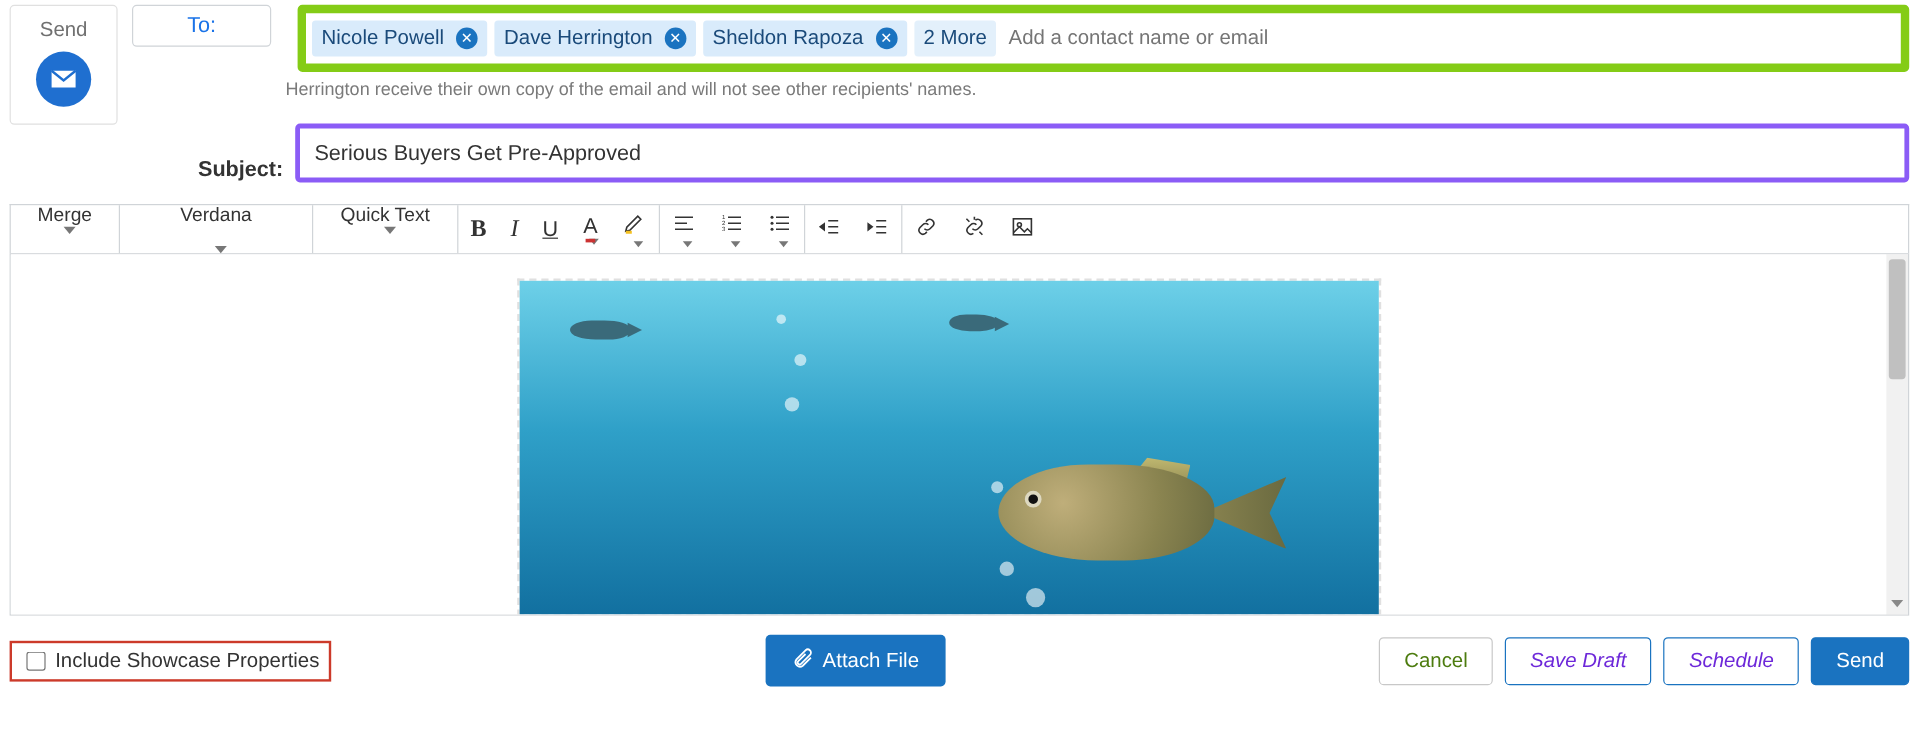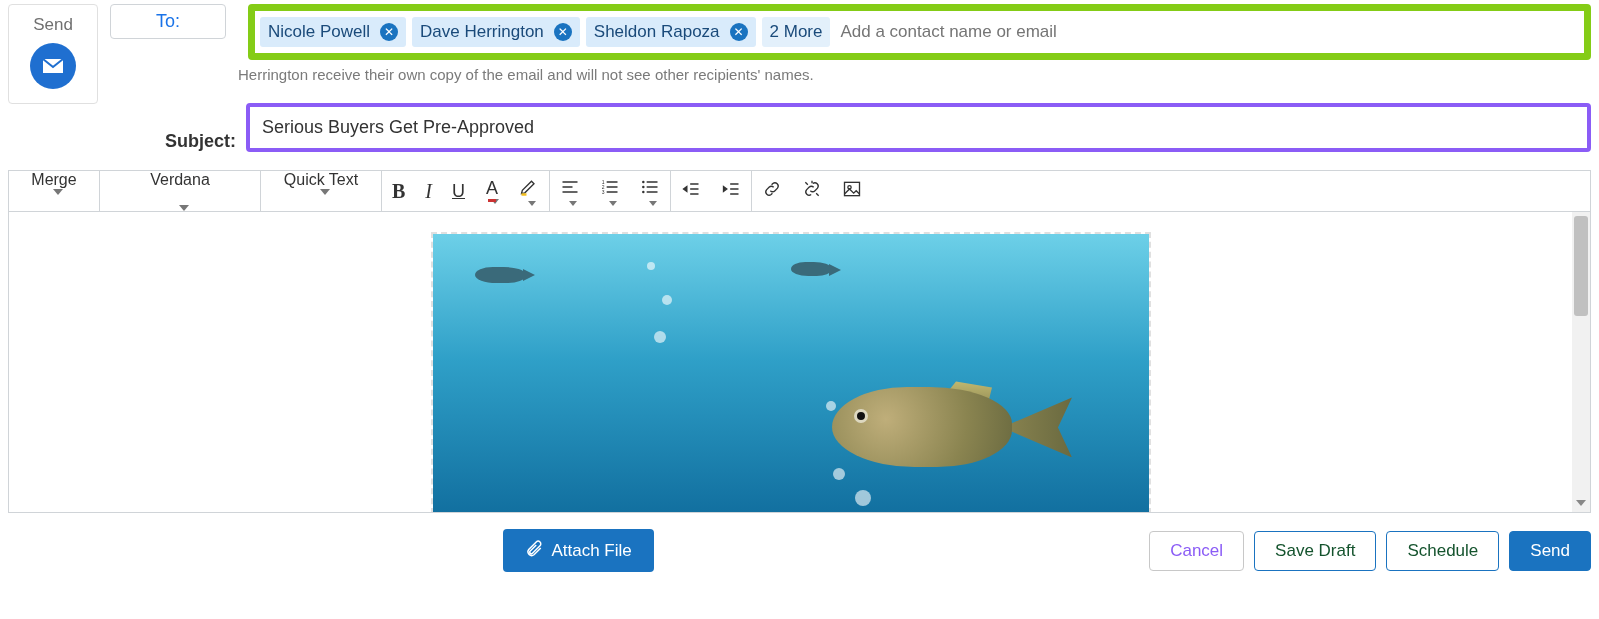--- a/index.html
+++ b/index.html
@@ -257,24 +257,24 @@
     border-radius: 4px;
     padding: 10px 22px;
     font-size: 17px;
     display: inline-flex; align-items: center;
     cursor: pointer;
     text-align: center;
   }
   .attach-btn svg { width:18px; height:18px; margin-right:8px; fill:#fff; }
   .right-btns { display:flex; gap:10px; }
   .btn {
-    border:1px solid #c8c8c8; background:#fff; color:#8b5cf6;
+    border:1px solid #c8c8c8; background:#fff; color:#4d7c0f;
     border-radius:4px; padding:9px 20px; font-size:17px; cursor:pointer;
   }
-  .btn.blue-outline { color:#14532d; border-color:#1a73c0; }
+  .btn.blue-outline { color:#6d28d9; border-color:#1a73c0;font-style:italic; }
   .btn.blue-solid { color:#fff; background:#1a73c0; border-color:#1a73c0; }
 
   
   .stroke svg { stroke:#333; stroke-width:1.6; fill:none; }
 </style>
 </head>
 <body>
 
 <div class="top-row">
   <div class="send-box">
@@ -441,20 +441,24 @@
   </div>
   <div class="scrollbar">
     <div class="scroll-thumb"></div>
     <div class="scroll-arrow bot">
         <div class="tri" style="border-top:6px solid #888"></div>
       </div>
   </div>
 </div>
 
 <div class="footer">
+  <label class="showcase">
+    <input type="checkbox" style="">
+    <span>Include Showcase Properties</span>
+  </label>
   <div class="center-area">
     <button class="attach-btn">
       <span><svg viewBox="0 0 24 24">
             <path d="M21 12l-9 9a5 5 0 01-7-7l10-10a3.5 3.5 0 015 5L10 19a2 2 0 01-3-3l8-8" fill="none" stroke="#fff" stroke-width="2"></path>
           </svg></span>
       <span>Attach File</span>
     </button>
   </div>
   <div class="right-btns">
     <button class="btn">Cancel</button>

